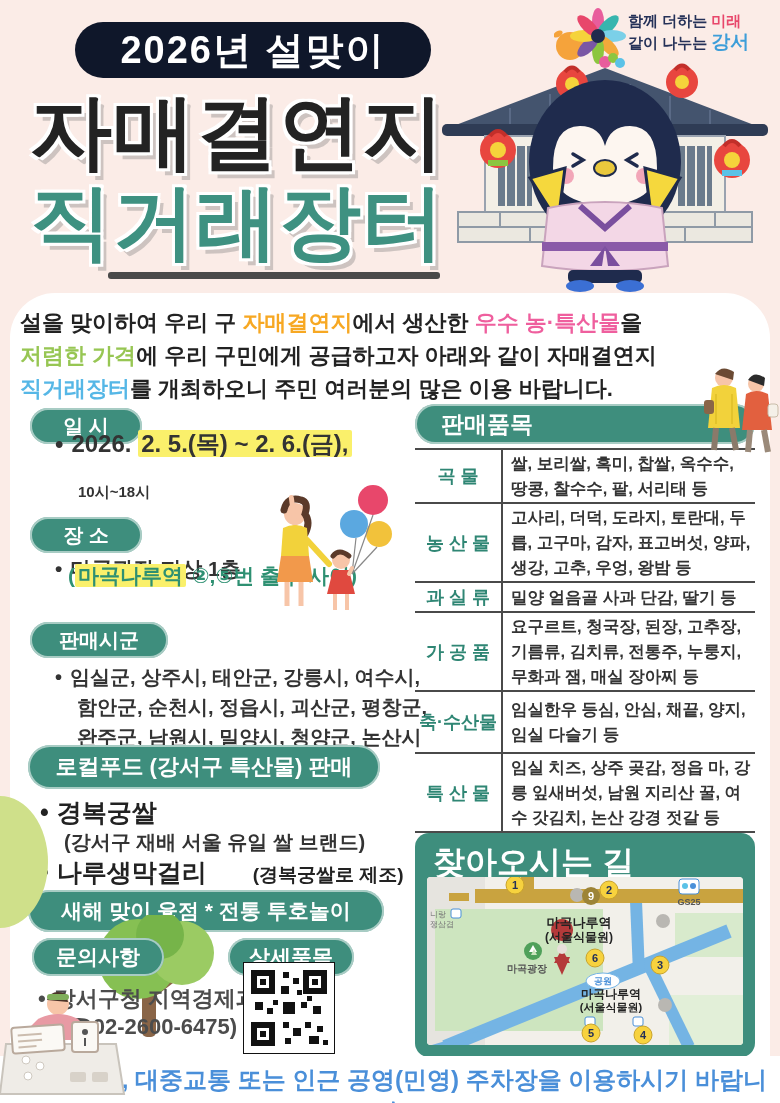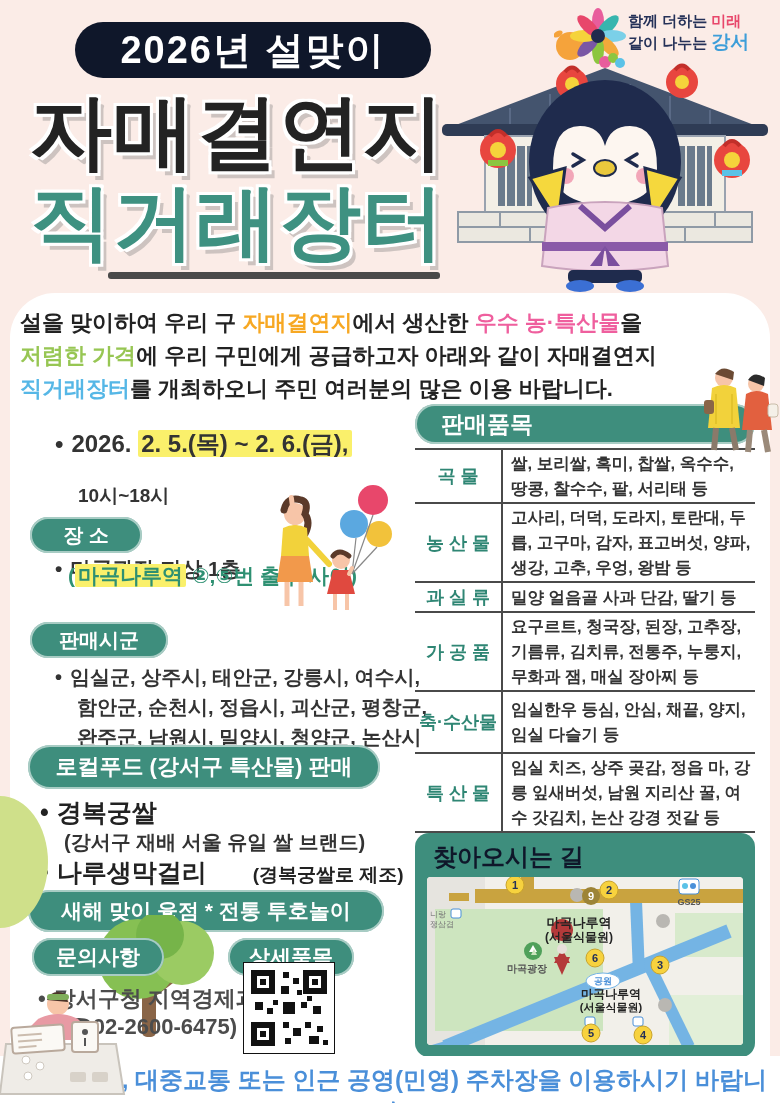--- a/index.html
+++ b/index.html
@@ -52,22 +52,22 @@
   .prow { display:flex; border-bottom:2px solid #4a4a4a; align-items:stretch; }
   .pcat { width:88px; flex:0 0 88px; border-right:2px solid #4a4a4a;
     display:flex; align-items:center; justify-content:center; color:#2f8674;
     font-weight:800; font-size:18px; text-align:left; }
   .pitems { flex:1; padding:3px 2px 3px 8px; font-size:16.5px; font-weight:700;
     color:#333; line-height:25px; display:flex; align-items:center; }
 
   
   .dir-box { position:absolute; left:415px; top:833px; width:340px; height:224px;
     background:#3e8e7d; border-radius:14px; }
-  .dir-head { position:absolute; left:18px; top:8px; color:#0f172a; font-weight:800;
-    font-size:24px; }
+  .dir-head { position:absolute; left:18px; top:8px; color:#ffffff; font-weight:800;
+    font-size:32px; }
   .dir-map { position:absolute; left:12px; top:44px; width:316px; height:168px;
     background:#f2f0ea; border-radius:4px; overflow:hidden; }
 
   
   .footer-band { position:absolute; left:0; top:1056px; width:780px; height:47px;
     background:#ffffff; }
   .footer-note { position:absolute; left:0; top:1064px; width:780px; text-align:center;
     font-size:24px; font-weight:800; color:#4a8fd9; }
 
   .illu { position:absolute; }
@@ -200,24 +200,25 @@
   </div>
 
   <div class="card"></div>
 
   <div class="intro">
     <div><span>설을 맞이하여 우리 구 </span><span class="kw-orange">자매결연지</span><span>에서 생산한 </span><span class="kw-pink">우수 농·특산물</span><span>을</span></div>
     <div><span class="kw-green">저렴한 가격</span><span>에 우리 구민에게 공급하고자 아래와 같이 자매결연지</span></div>
     <div><span class="kw-blue">직거래장터</span><span>를 개최하오니 주민 여러분의 많은 이용 바랍니다.</span></div>
   </div>
 
+  <div class="pill" style="left:30px;top:408px;width:112px;height:36px;font-size:20px;">일   시</div>
   <div class="txt" style="left:55px;top:428px;font-size:24px;">
     <span class="bullet">•</span><span>2026. </span><span class="hl">2. 5.(목) ~ 2. 6.(금),</span>
   </div>
-  <div class="txt" style="left:78px;top:483px;font-size:19px;">10시~18시</div>
+  <div class="txt" style="left:78px;top:483px;font-size:15px;">10시~18시</div>
 
   <div class="pill" style="left:30px;top:517px;width:112px;height:36px;font-size:20px;">장 소</div>
   <div class="txt" style="left:55px;top:555px;font-size:21px;">
     <span class="bullet">•</span><span>마곡광장 지상 1층</span>
   </div>
   <div class="txt" style="left:68px;top:562px;font-size:21px;color:#2e9072;">
     <span>(</span><span class="hl" style="color:#2e9072;">마곡나루역</span><span> ②,⑤번 출구 사이)</span>
   </div>
 
   <div class="illu" style="left:255px;top:478px;">

